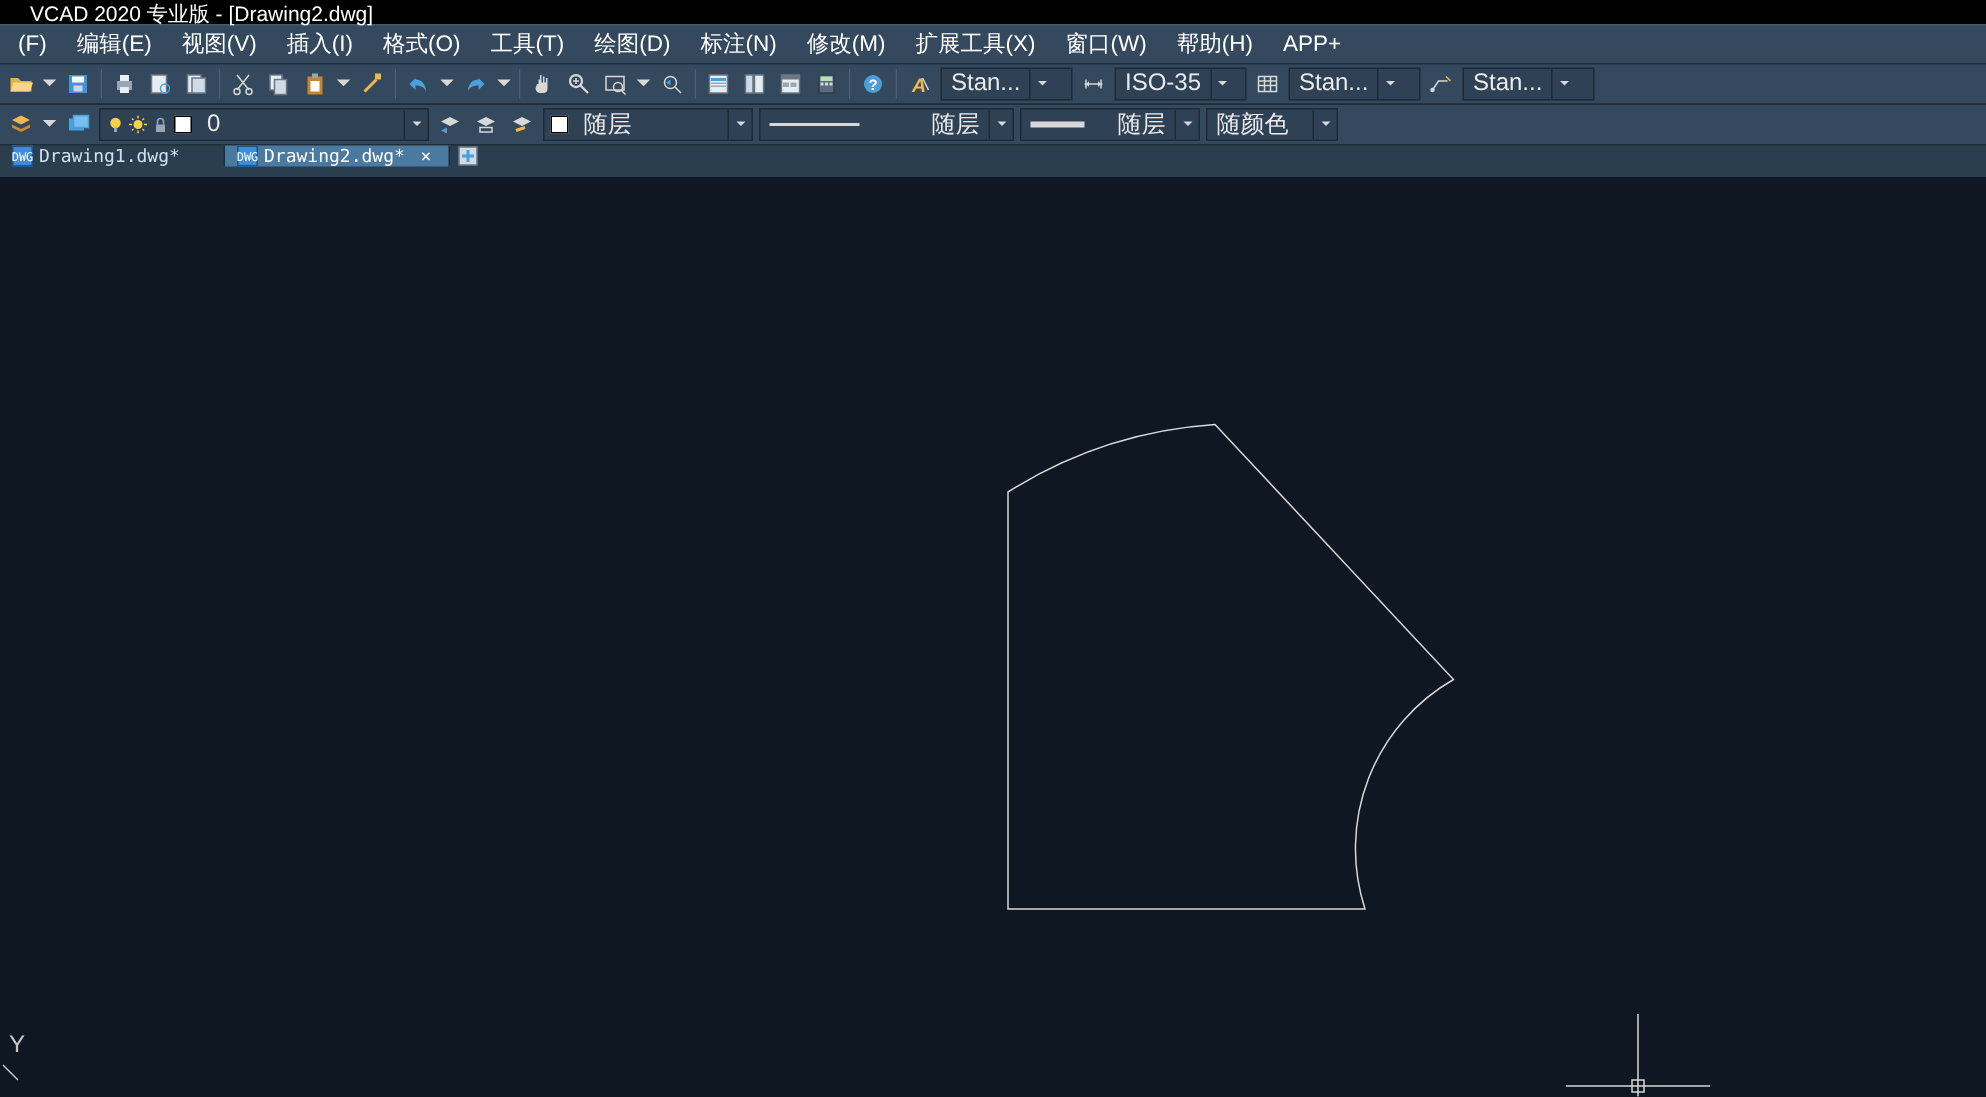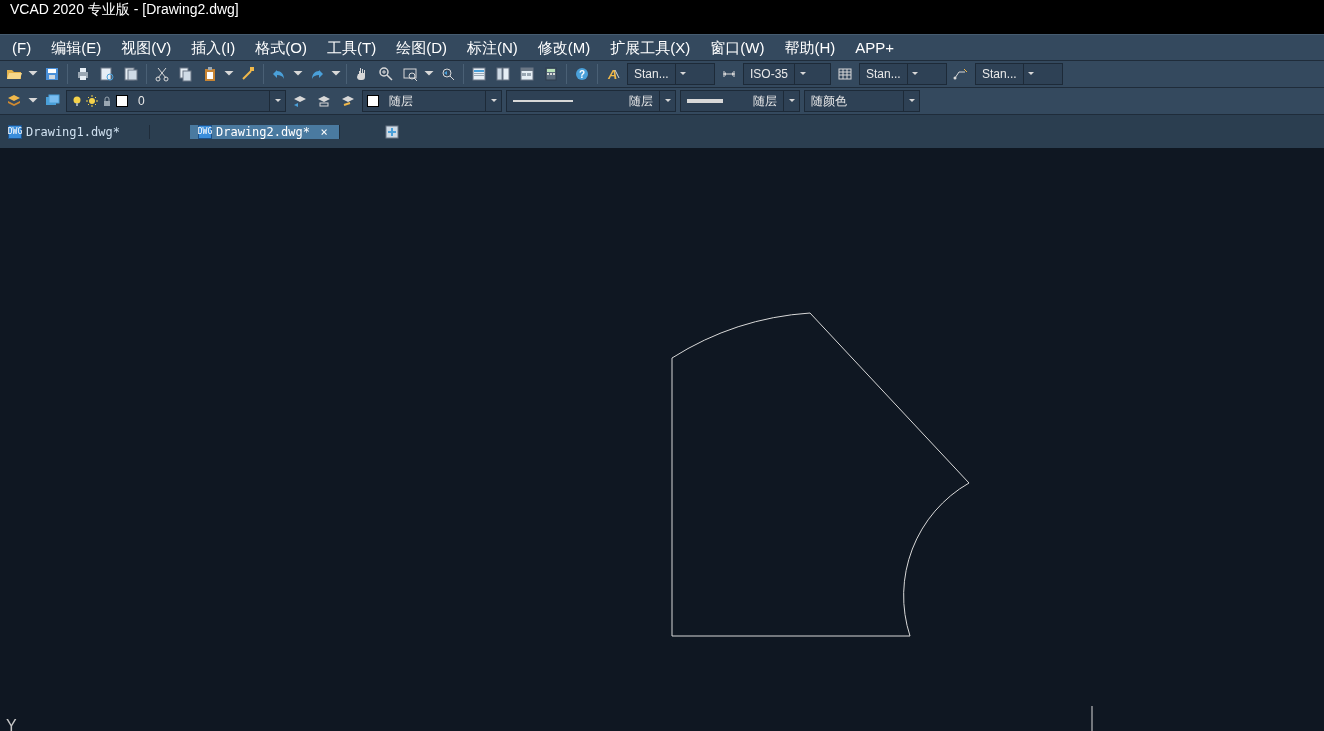--- a/index.html
+++ b/index.html
@@ -9,23 +9,23 @@
   background: #0f1722;
   color: #d8d8d8;
   width: 1324px;
   height: 731px;
   overflow: hidden;
   user-select: none;
 }
 .titlebar {
   background: #000;
   color: #fff;
-  height: 34px;
+  height: 16px;
   line-height: 18px;
-  padding-left: 10px;
+  padding-left: 20px;
   font-size: 14px;
   white-space: nowrap;
 }
 .menubar {
   background: #34495e;
   border-top: 1px solid #465c70;
   height: 26px;
   display: flex;
   align-items: center;
   padding-left: 2px;
@@ -69,21 +69,21 @@
 .combo {
   display: flex;
   align-items: center;
   background: #2e4155;
   border: 1px solid #1d2a38;
   height: 22px;
   margin: 0 2px;
 }
 .combo .ctext {
   padding: 0 6px;
-  font-size: 12px;
+  font-size: 16px;
   color: #eaeaea;
   white-space: nowrap;
   overflow: hidden;
 }
 .combo .carrow {
   width: 16px;
   height: 20px;
   display: flex;
   align-items: center;
   justify-content: center;
@@ -106,25 +106,24 @@
 }
 .linepreview {
   width: 60px; height:2px; background:#d8d8d8;
 }
 .lineweightpreview {
   width: 36px; height:4px; background:#d8d8d8;
 }
 
 .tabbar {
   background: #2b3e50;
-  height: 34px;
-  display: flex;
-  align-items: center;
+  height: 22px;
+  display: flex;
+  align-items: flex-start;
   border-top: 1px solid #1f2c3a;
-  gap: 40px;
 }
 .tab {
   display: flex;
   align-items: center;
   padding: 0 8px;
   font-size: 12px;
   font-family: "SimSun", monospace;
   color: #cfe0ef;
   border-right: 1px solid #1f2c3a;
   min-width: 150px;
@@ -493,21 +492,21 @@
         <div class="lineweightpreview"></div>
       </span>
     <span class="ctext" style="flex:1;text-align:right">随层</span>
     <span class="carrow">
         <svg viewBox="0 0 8 8">
           <path fill="#d8d8d8" d="M1 2l3 3 3-3z"></path>
         </svg>
       </span>
   </div>
   <div class="sep"></div>
-  <div class="combo" style="width:116px">
+  <div class="combo" style="width:88px">
     <span class="ctext" style="flex:1">随颜色</span>
     <span class="carrow">
         <svg viewBox="0 0 8 8">
           <path fill="#d8d8d8" d="M1 2l3 3 3-3z"></path>
         </svg>
       </span>
   </div>
 </div>
 
 <div class="tabbar">

